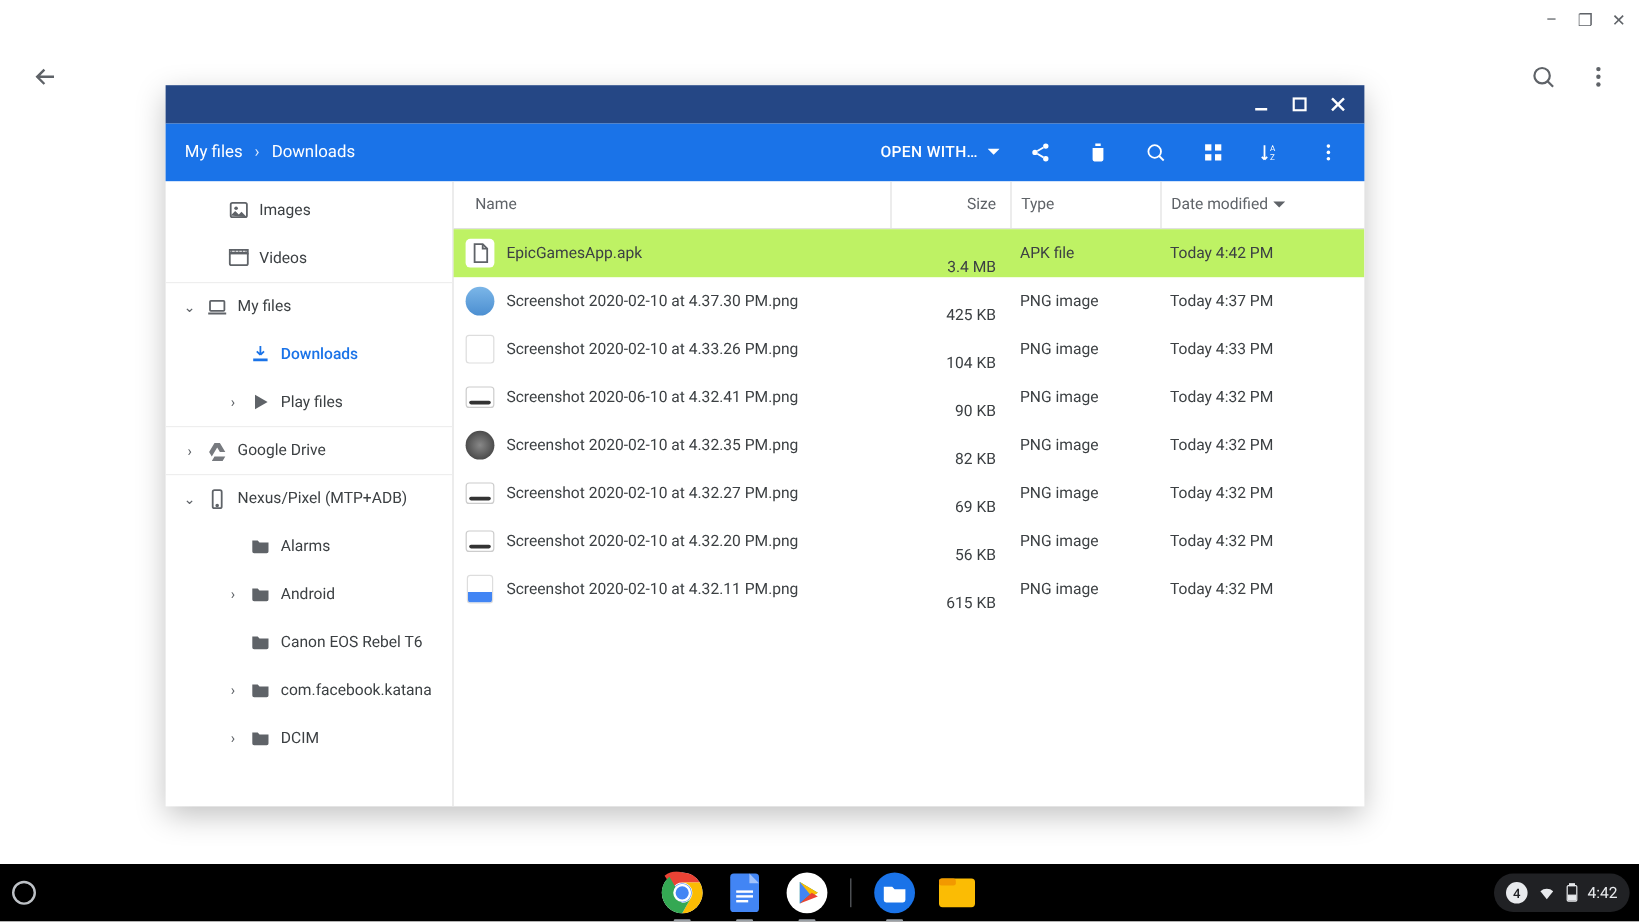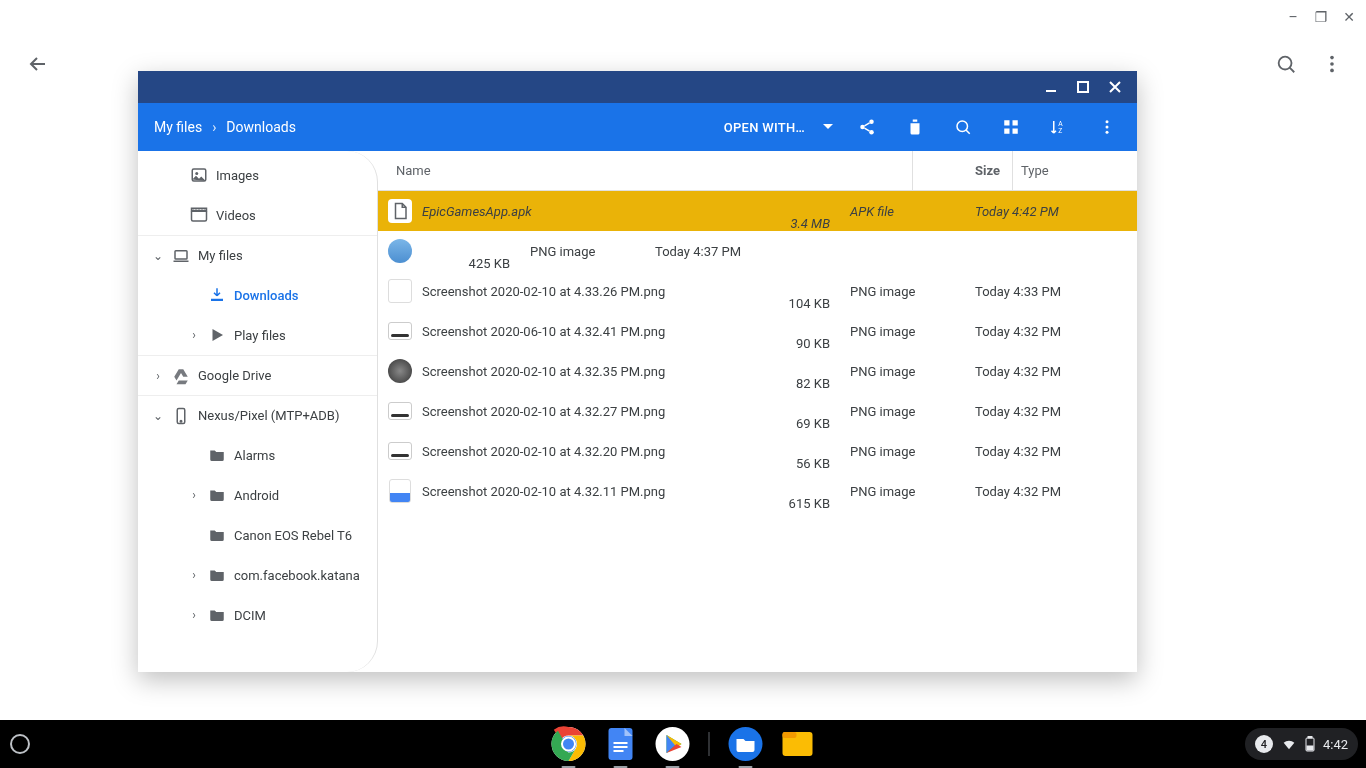--- a/index.html
+++ b/index.html
@@ -16,50 +16,50 @@
 
 .files-window { position: absolute; left: 138px; top: 71px; width: 999px; height: 601px; background: #fff; box-shadow: 0 8px 24px rgba(0,0,0,.25); display: flex; flex-direction: column; }
 
 .titlebar { height: 32px; background: #254785; display: flex; justify-content: flex-end; align-items: center; padding: 0 6px; }
 .titlebar span { width: 32px; height: 32px; display: flex; align-items: center; justify-content: center; color: #fff; cursor: pointer; }
 
 .toolbar { height: 48px; background: #1a73e8; display: flex; align-items: center; color: #fff; padding: 0 8px 0 16px; }
 .breadcrumb { display: flex; align-items: center; gap: 10px; font-size: 14px; }
 .breadcrumb .chev { opacity: .85; }
 .toolbar-actions { margin-left: auto; display: flex; align-items: center; gap: 4px; }
-.openwith { display: flex; align-items: center; gap: 18px; font-size: 13px; font-weight: 500; letter-spacing: .3px; padding: 0 8px; cursor: pointer; }
+.openwith { display: flex; align-items: center; gap: 8px; font-size: 13px; font-weight: 500; letter-spacing: .3px; padding: 0 8px; cursor: pointer; }
 .tbtn { width: 44px; height: 48px; display: flex; align-items: center; justify-content: center; cursor: pointer; }
 
 .body { flex: 1; display: flex; overflow: hidden; }
 
 
-.sidebar { width: 240px; border-right: 1px solid #e0e0e0; overflow-y: auto; font-size: 13px; color: #3c4043; padding: 4px 0 12px; border-radius: 31px; }
+.sidebar { width: 240px; border-right: 1px solid #e0e0e0; overflow-y: auto; font-size: 13px; color: #3c4043; padding: 4px 0 12px; }
 .side-item { display: flex; align-items: center; height: 40px; cursor: pointer; }
 .side-item .exp { width: 24px; display: flex; justify-content: center; color: #5f6368; font-size: 12px; }
 .side-item .icn { width: 22px; display: flex; justify-content: center; color: #5f6368; margin-right: 6px; }
 .side-item.active { color: #1a73e8; font-weight: 500; }
 .side-item.active .icn { color: #1a73e8; }
 .ind1 { padding-left: 26px; }
 .ind2 { padding-left: 44px; }
 .ind0 { padding-left: 8px; }
 .side-group-divider{ border-top:1px solid #eee;}
 
 
 .filelist { flex: 1; display: flex; flex-direction: column; }
 .list-header { display: flex; height: 40px; align-items: center; border-bottom: 1px solid #e0e0e0; font-size: 13px; color: #5f6368; }
 .col-name { flex: 1; padding-left: 18px; }
 .col-size { width: 100px; text-align: right; padding-right: 12px; }
 .col-type { width: 125px; padding-left: 8px; }
 .col-date { width: 170px; padding-left: 8px; display:flex; align-items:center; gap:4px;}
 .list-header > div { border-left: 1px solid #e0e0e0; height: 100%; display: flex; align-items: center; }
 .list-header > div:first-child { border-left: none; }
-.list-header .col-size{justify-content:flex-end;font-weight:bold;}
+.list-header .col-size{justify-content:flex-end;}
 
 .row { display: flex; height: 40px; align-items: center; font-size: 13px; color: #3c4043; cursor: pointer; }
-.row.selected { background: #eab308; font-style: italic; }
+.row.selected { background: #bef264; }
 .row .thumb { width: 24px; height: 24px; margin: 0 10px 0 10px; border-radius: 4px; display:flex; align-items:center; justify-content:center; color:#5f6368; background:#fff;}
 .row .name { flex: 1; white-space: nowrap; overflow: hidden; text-overflow: ellipsis; }
 .row .size { width: 100px; text-align: right; padding-right: 12px; color:#3c4043;margin-top:25px;}
 .row .type { width: 125px; padding-left: 8px; color:#3c4043;}
 .row .date { width: 170px; padding-left: 8px; color:#3c4043;}
 
 
 .shelf { position: absolute; left: 0; right: 0; bottom: 0; height: 48px; background: #000; display: flex; align-items: center; }
 .launcher { width: 40px; height: 48px; display: flex; align-items: center; justify-content: center; }
 .launcher .circ { width: 20px; height: 20px; border: 2px solid #bdc1c6; border-radius: 50%; }
@@ -293,38 +293,45 @@
             </svg>
           </span>
           <span>DCIM</span>
         </div>
       </div>
     <div class="filelist">
       <div class="list-header">
         <div class="col-name">Name</div>
         <div class="col-size">Size</div>
         <div class="col-type">Type</div>
+        <div class="col-date">
+            <span>Date modified</span>
+            <svg width="10" height="10" viewBox="0 0 10 10" fill="#5f6368">
+              <path d="M0 2l5 5 5-5z"></path>
+            </svg>
+          </div>
       </div>
       <div id="rows">
           <div class="row selected">
             <div class="thumb">
               <svg width="18" height="18" viewBox="0 0 24 24" fill="none" stroke="currentColor" stroke-width="2">
                 <path d="M6 2h9l5 5v15H6z"></path>
                 <path d="M15 2v5h5"></path>
               </svg>
             </div>
             <div class="name">EpicGamesApp.apk</div>
             <div class="size">3.4 MB</div>
             <div class="type">APK file</div>
             <div class="date">Today 4:42 PM</div>
           </div>
           <div class="row">
             <div class="thumb">
               <div style="width:24px;height:24px;background:linear-gradient(#7bb6e8,#4c8fd1);border-radius:50%"></div>
             </div>
+            <div class="name">Screenshot 2020-02-10 at 4.37.30 PM.png</div>
             <div class="size">425 KB</div>
             <div class="type">PNG image</div>
             <div class="date">Today 4:37 PM</div>
           </div>
           <div class="row">
             <div class="thumb">
               <div style="width:24px;height:24px;background:#fff;border:1px solid #ddd;border-radius:3px"></div>
             </div>
             <div class="name">Screenshot 2020-02-10 at 4.33.26 PM.png</div>
             <div class="size">104 KB</div>

